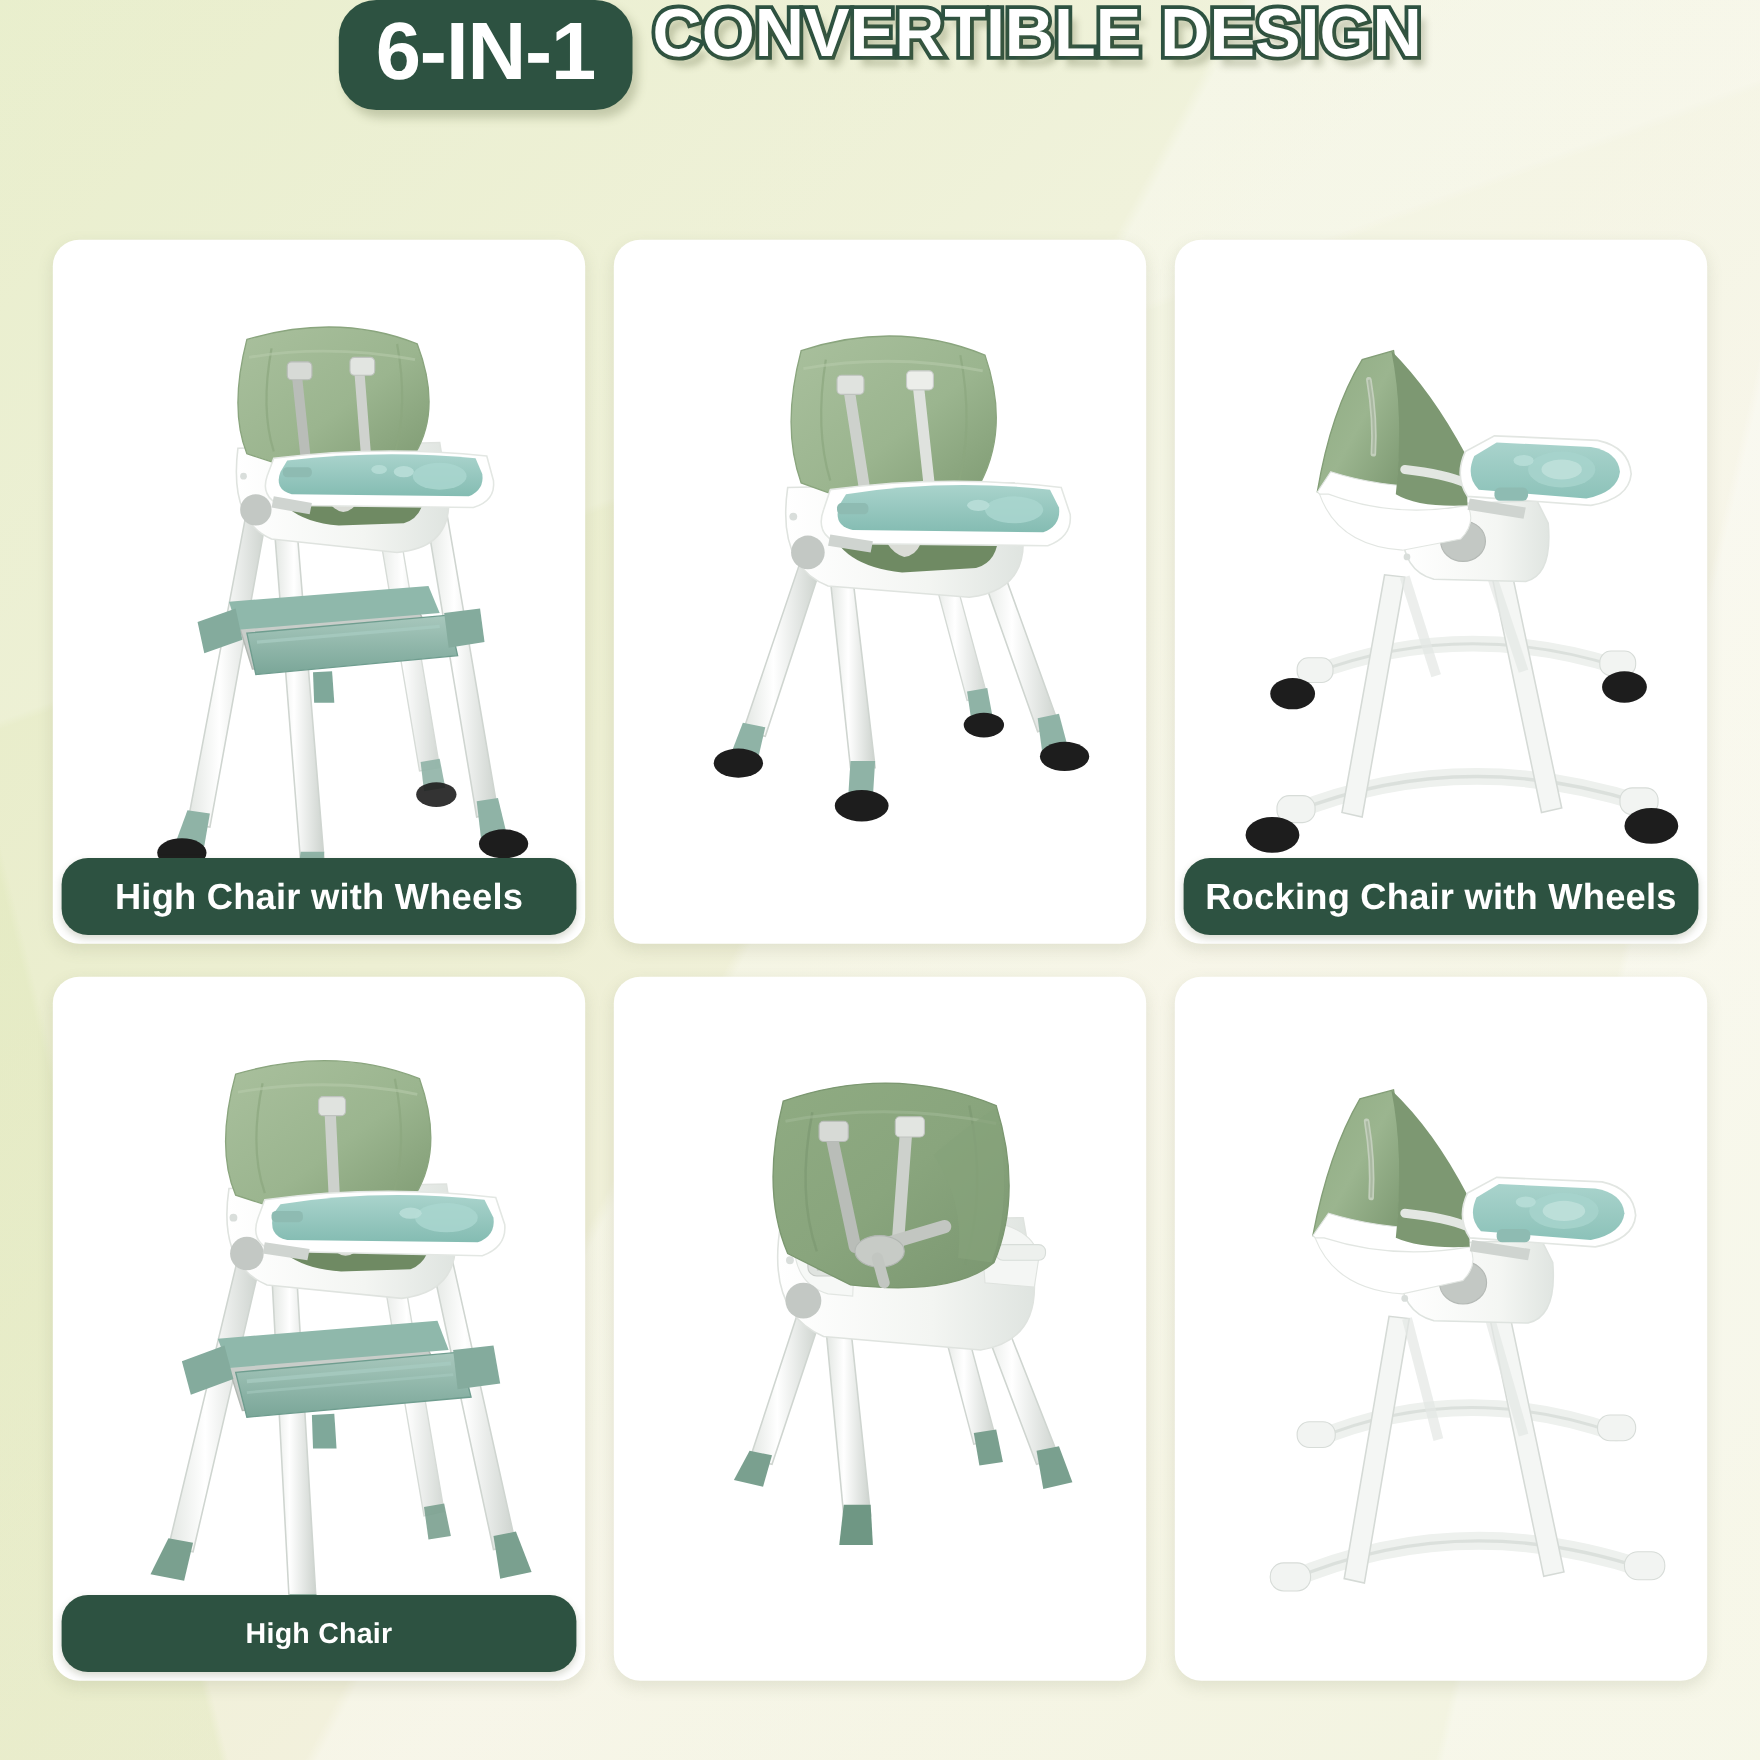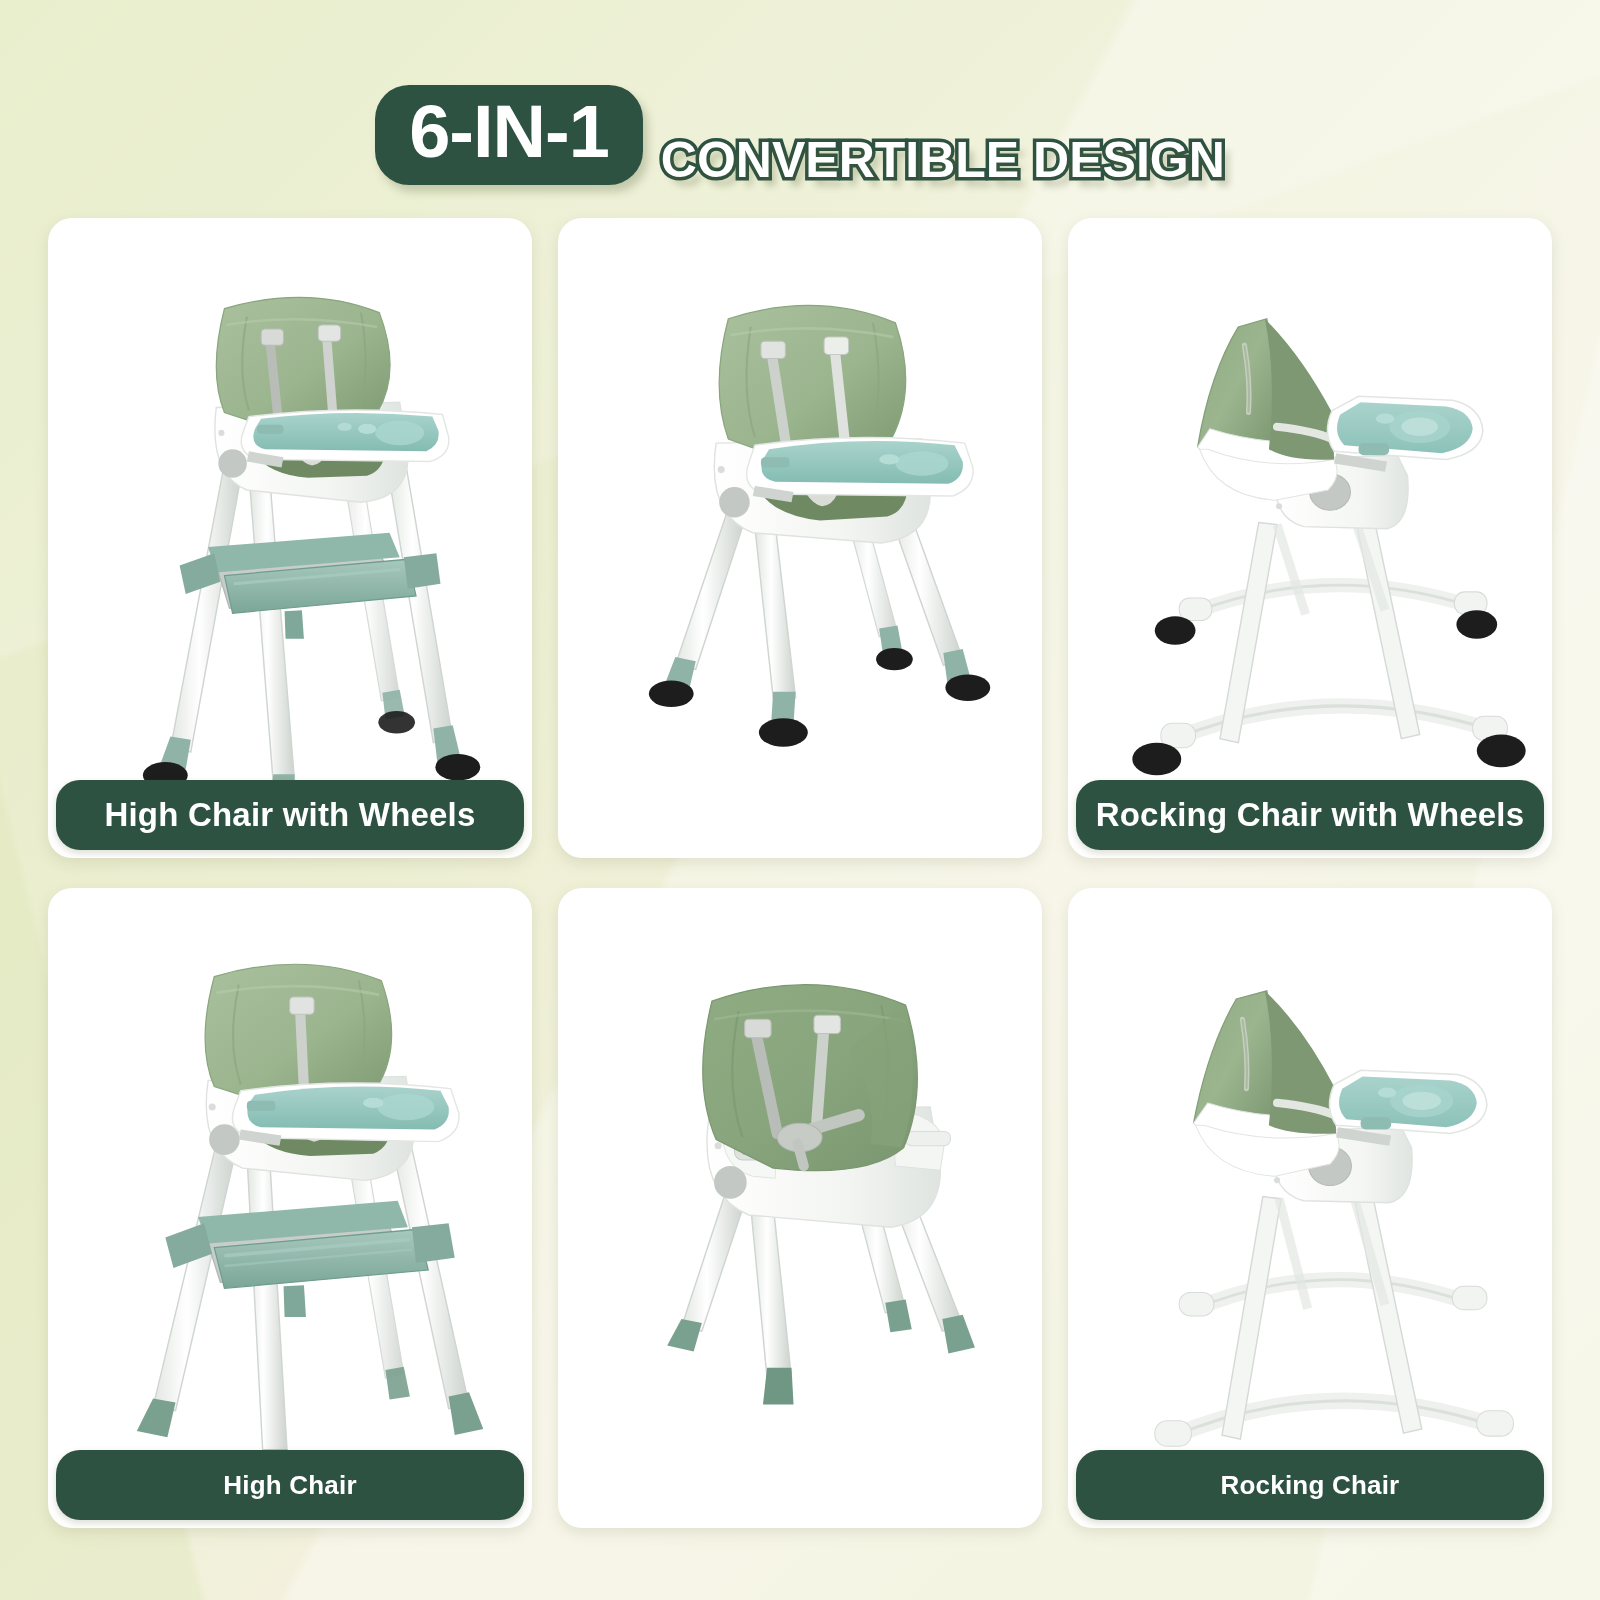--- a/index.html
+++ b/index.html
@@ -15,26 +15,26 @@
         linear-gradient(118deg, rgba(255,255,255,0) 0%, rgba(255,255,255,0) 46%, rgba(255,255,255,.32) 46.5%, rgba(255,255,255,.32) 100%),
         linear-gradient(160deg, rgba(255,255,255,.18) 0%, rgba(255,255,255,.18) 30%, rgba(255,255,255,0) 30.4%),
         linear-gradient(135deg, #e4ebc2 0%, #edefd3 38%, #f3f1de 62%, #eceecf 100%);
   }
   #bg:after{content:"";position:absolute;inset:0;
       background:
         linear-gradient(103deg, rgba(255,255,255,0) 0%, rgba(255,255,255,0) 85%, rgba(255,255,255,.30) 85.4%, rgba(255,255,255,.30) 100%),
         linear-gradient(76deg, rgba(220,230,180,.35) 0%, rgba(220,230,180,.35) 10%, rgba(255,255,255,0) 10.4%);}
   
   .header{position:absolute;top:0;left:0;width:1600px;height:185px;z-index:3;
-          display:flex;align-items:flex-end;justify-content:center;gap:18px;}
+          display:flex;align-items:flex-start;justify-content:center;gap:18px;}
   .badge{background:#2d5241;color:#fff;border-radius:34px;
          padding:10px 34px 16px 34px;font-size:74px;font-weight:bold;
          letter-spacing:-1px;line-height:1;
          box-shadow:5px 7px 9px rgba(90,100,60,.28);}
-  .headline{font-size:50px;font-weight:bold;color:#ffffff;line-height:1;
+  .headline{font-size:62px;font-weight:bold;color:#ffffff;line-height:1;
             letter-spacing:0px;
             -webkit-text-stroke:7px #2d5241;
             paint-order:stroke fill;
             text-shadow:7px 9px 7px rgba(90,100,60,.30);}
   
   .grid{position:absolute;top:218px;left:48px;width:1504px;z-index:2;
         display:grid;grid-template-columns:repeat(3,484px);
         grid-template-rows:640px 640px;gap:30px 26px;}
   .card{background:#ffffff;border-radius:24px;position:relative;overflow:hidden;
         box-shadow:0 5px 14px rgba(120,125,90,.16);
@@ -484,16 +484,15 @@
           <path d="M216 152 Q206 174 218 192 L330 200 Q364 194 366 172 Q364 148 336 142 L242 138 Z" fill="#ffffff" stroke="#e2e6e2" stroke-width="1.5"></path>
           <path d="M224 156 Q216 174 228 186 L326 194 Q354 188 356 170 Q354 152 330 148 L244 144 Z" fill="url(#g6tray)"></path>
           <ellipse cx="302" cy="168" rx="31" ry="16" fill="#a7d4cd" opacity=".85"></ellipse>
           <ellipse cx="302" cy="168" rx="19" ry="9" fill="#bfe0da" opacity=".9"></ellipse>
           <ellipse cx="268" cy="160" rx="9" ry="5" fill="#b9ded8" opacity=".85"></ellipse>
           <path d="M220 194 L272 202 L270 212 L218 204 Z" fill="#cfd4d0"></path>
           <rect x="242" y="184" width="30" height="12" rx="5" fill="#8ebbb2"></rect>
         </g>
       </svg>
     </div>
-    <div class="labelbar small">Rocking Chair</div>
   </div>
 
 </div>
 
 </body></html>

